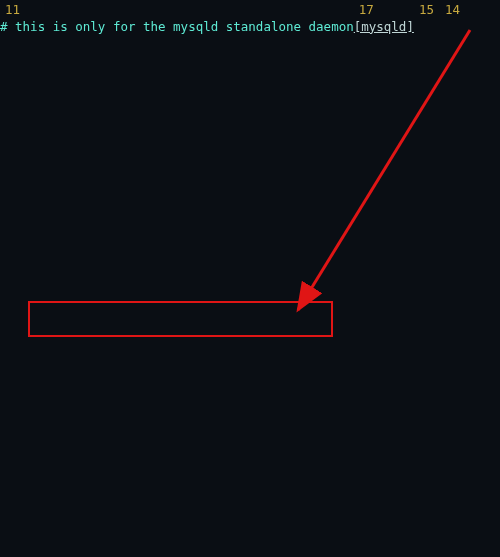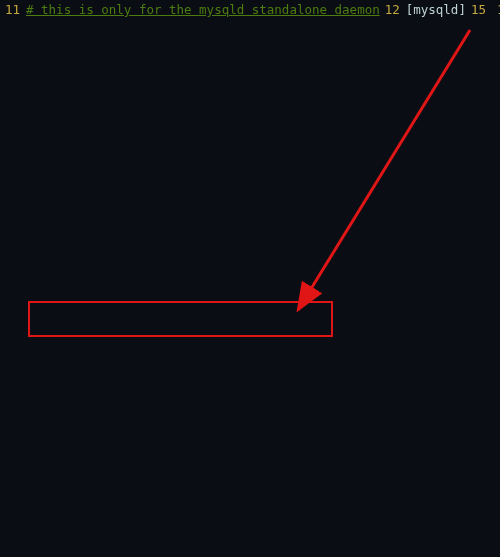--- a/index.html
+++ b/index.html
@@ -10,25 +10,25 @@
       line-height: 1.35;
       width: 500px;
       height: 557px;
       overflow: hidden;
       position: relative;
     }
     .editor {
       display: flex;
       padding-top: 2px;
     }
-    .line { height: 16.9px; display: flex; }
+    .line { height: 16.9px; display: flex; flex-direction: column; }
     .ln { width: 26px; text-align: right; padding-right: 6px; color: #c7a93f; flex-shrink: 0; }
     .txt { flex: 1; white-space: pre; }
-    .comment { color: #4d7c0f; text-decoration: underline; }
-    .kw { color: #bfd5d5; }
+    .comment { color: #5eead4; }
+    .kw { color: #bfd5d5; text-decoration: underline; }
     .red-box {
       position: absolute;
       border: 2px solid #e01515;
       left: 28px;
       top: 301px;
       width: 305px;
       height: 36px;
       pointer-events: none;
     }
     .arrow-svg {
@@ -40,21 +40,21 @@
   </style>
 </head>
 <body>
 
 <div class="editor" id="editor">
     <div class="line">
       <div class="ln">11</div>
       <div class="txt"><span class="comment"># this is only for the mysqld standalone daemon</span></div>
     </div>
     <div class="line">
-      <div class="ln">12</div>
+      <div class="ln">17</div>
       <div class="txt"><span class="kw">[mysqld]</span></div>
     </div>
     <div class="line">
       <div class="ln">15</div>
       <div class="txt"><span class=""></span></div>
     </div>
     <div class="line">
       <div class="ln">14</div>
     </div>
   </div>

